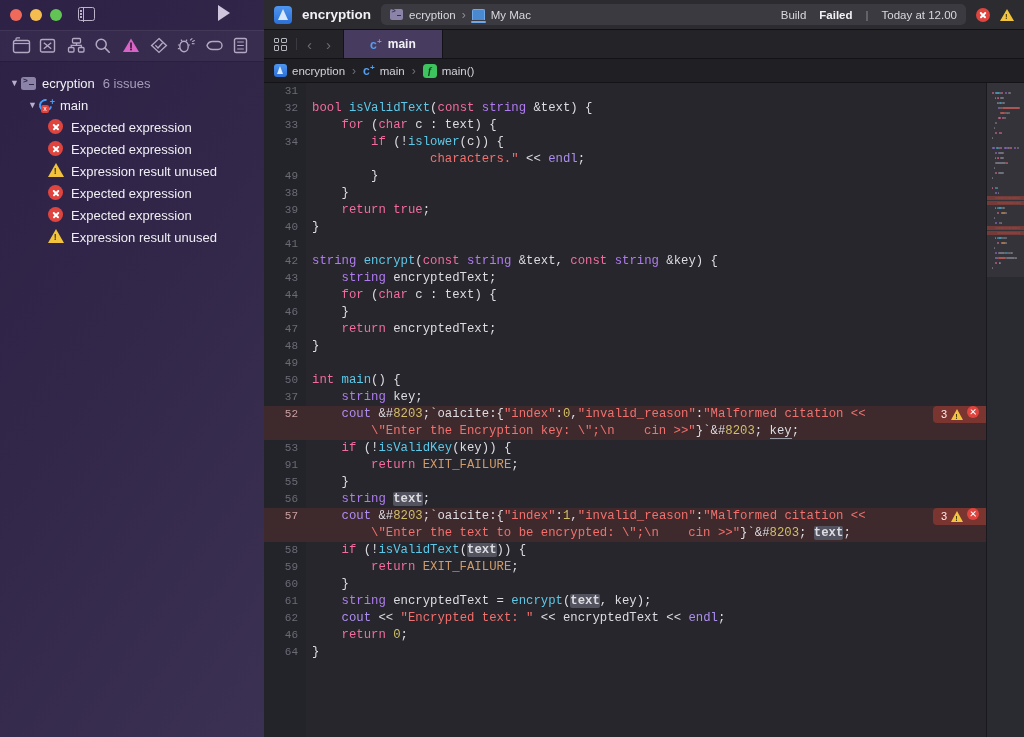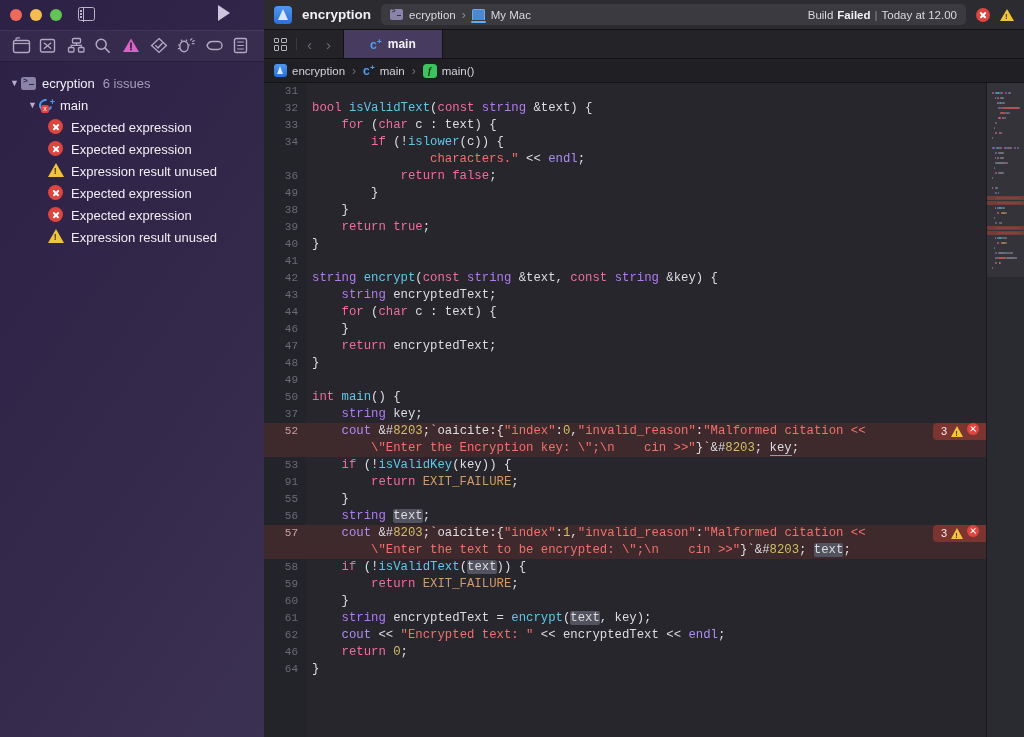--- a/index.html
+++ b/index.html
@@ -144,21 +144,21 @@
   .sp-mini:after{content:"";position:absolute;left:7px;top:6px;width:4px;height:1.2px;background:#33304a;}
   .sp-txt { color:#d8d8de; font-size:11.5px; }
   .sp-sep { color:#8d8d96; font-size:12px; }
   .mac-ico{
     width:13px;height:11px;border:1.3px solid #6fa8e8;border-bottom:none;
     border-radius:2px 2px 0 0;background:#4a88d0;flex:0 0 13px;position:relative;
   }
   .mac-ico:after{content:"";position:absolute;left:-2px;bottom:-3px;width:15px;height:2px;
     background:#6fa8e8;border-radius:1px;}
   .build-status { margin-left:auto; font-size:11.5px; color:#d8d8de; white-space:nowrap;
-                  display:flex; gap:4px; align-items:baseline; }
+                  display:flex; gap:13px; align-items:baseline; }
   .build-status b { color:#f2f2f5; }
   .bs-div { color:#8d8d96; }
   .top-counts { display:flex; align-items:center; gap:10px; padding-right:2px; }
   .tc-err { width:14px;height:14px; }
   .tc-err .err-circ{width:14px;height:14px;}
   .tc-warn .warn-tri{border-left-width:7px;border-right-width:7px;border-bottom-width:12px;}
   .tc-warn .warn-tri:after{left:-2px;top:3px;font-size:8px;}
 
   .tabbar {
     height:29px; background:#232328; display:flex; align-items:stretch;
@@ -223,21 +223,21 @@
 
   
   .kw   { color:#f26d9d; }     
   .typ  { color:#b07cf0; }     
   .fn   { color:#5dc9e8; }     
   .str  { color:#f2706d; }     
   .num  { color:#d0bf68; }     
   .pl   { color:#dcdce2; }     
   .mac  { color:#cf9b6a; }     
   .sys  { color:#ad8ef0; }     
-  .sel  { background:#53535f; border-radius:2px; }
+  .sel  { background:#53535f; border-radius:2px;font-weight:bold; }
   .ulk  { border-bottom:1px solid #9a9aa5; }
 
   .errbadge {
     position:absolute; right:0; top:0; height:17px; display:flex; align-items:center;
     gap:4px; background:#7a3531; padding:0 7px 0 8px; border-radius:4px 0 0 4px;
     font-family:"Liberation Sans",sans-serif; font-size:11px; color:#ffeaea;
   }
   .errbadge .warn-tri{border-left-width:6px;border-right-width:6px;border-bottom-width:11px;}
   .errbadge .warn-tri:after{left:-1.8px;top:3px;font-size:7.5px;}
   .errbadge .err-circ{width:12px;height:12px;}
@@ -457,24 +457,20 @@
               <span class="ln">33</span>
               <span class="src"><span class="pl">    </span><span class="kw">for</span><span class="pl"> (</span><span class="kw">char</span><span class="pl"> c : text) {</span></span>
             </div>
             <div class="code-line">
               <span class="ln">34</span>
               <span class="src"><span class="pl">        </span><span class="kw">if</span><span class="pl"> (!</span><span class="fn">islower</span><span class="pl">(c)) {</span></span>
             </div>
             <div class="code-line">
               <span class="ln"></span>
               <span class="src"><span class="pl">                </span><span class="str">characters."</span><span class="pl"> &lt;&lt; </span><span class="sys">endl</span><span class="pl">;</span></span>
-            </div>
-            <div class="code-line">
-              <span class="ln">36</span>
-              <span class="src"><span class="pl">            </span><span class="kw">return</span><span class="pl"> </span><span class="kw">false</span><span class="pl">;</span></span>
             </div>
             <div class="code-line">
               <span class="ln">49</span>
               <span class="src"><span class="pl">        }</span></span>
             </div>
             <div class="code-line">
               <span class="ln">38</span>
               <span class="src"><span class="pl">    }</span></span>
             </div>
             <div class="code-line">

